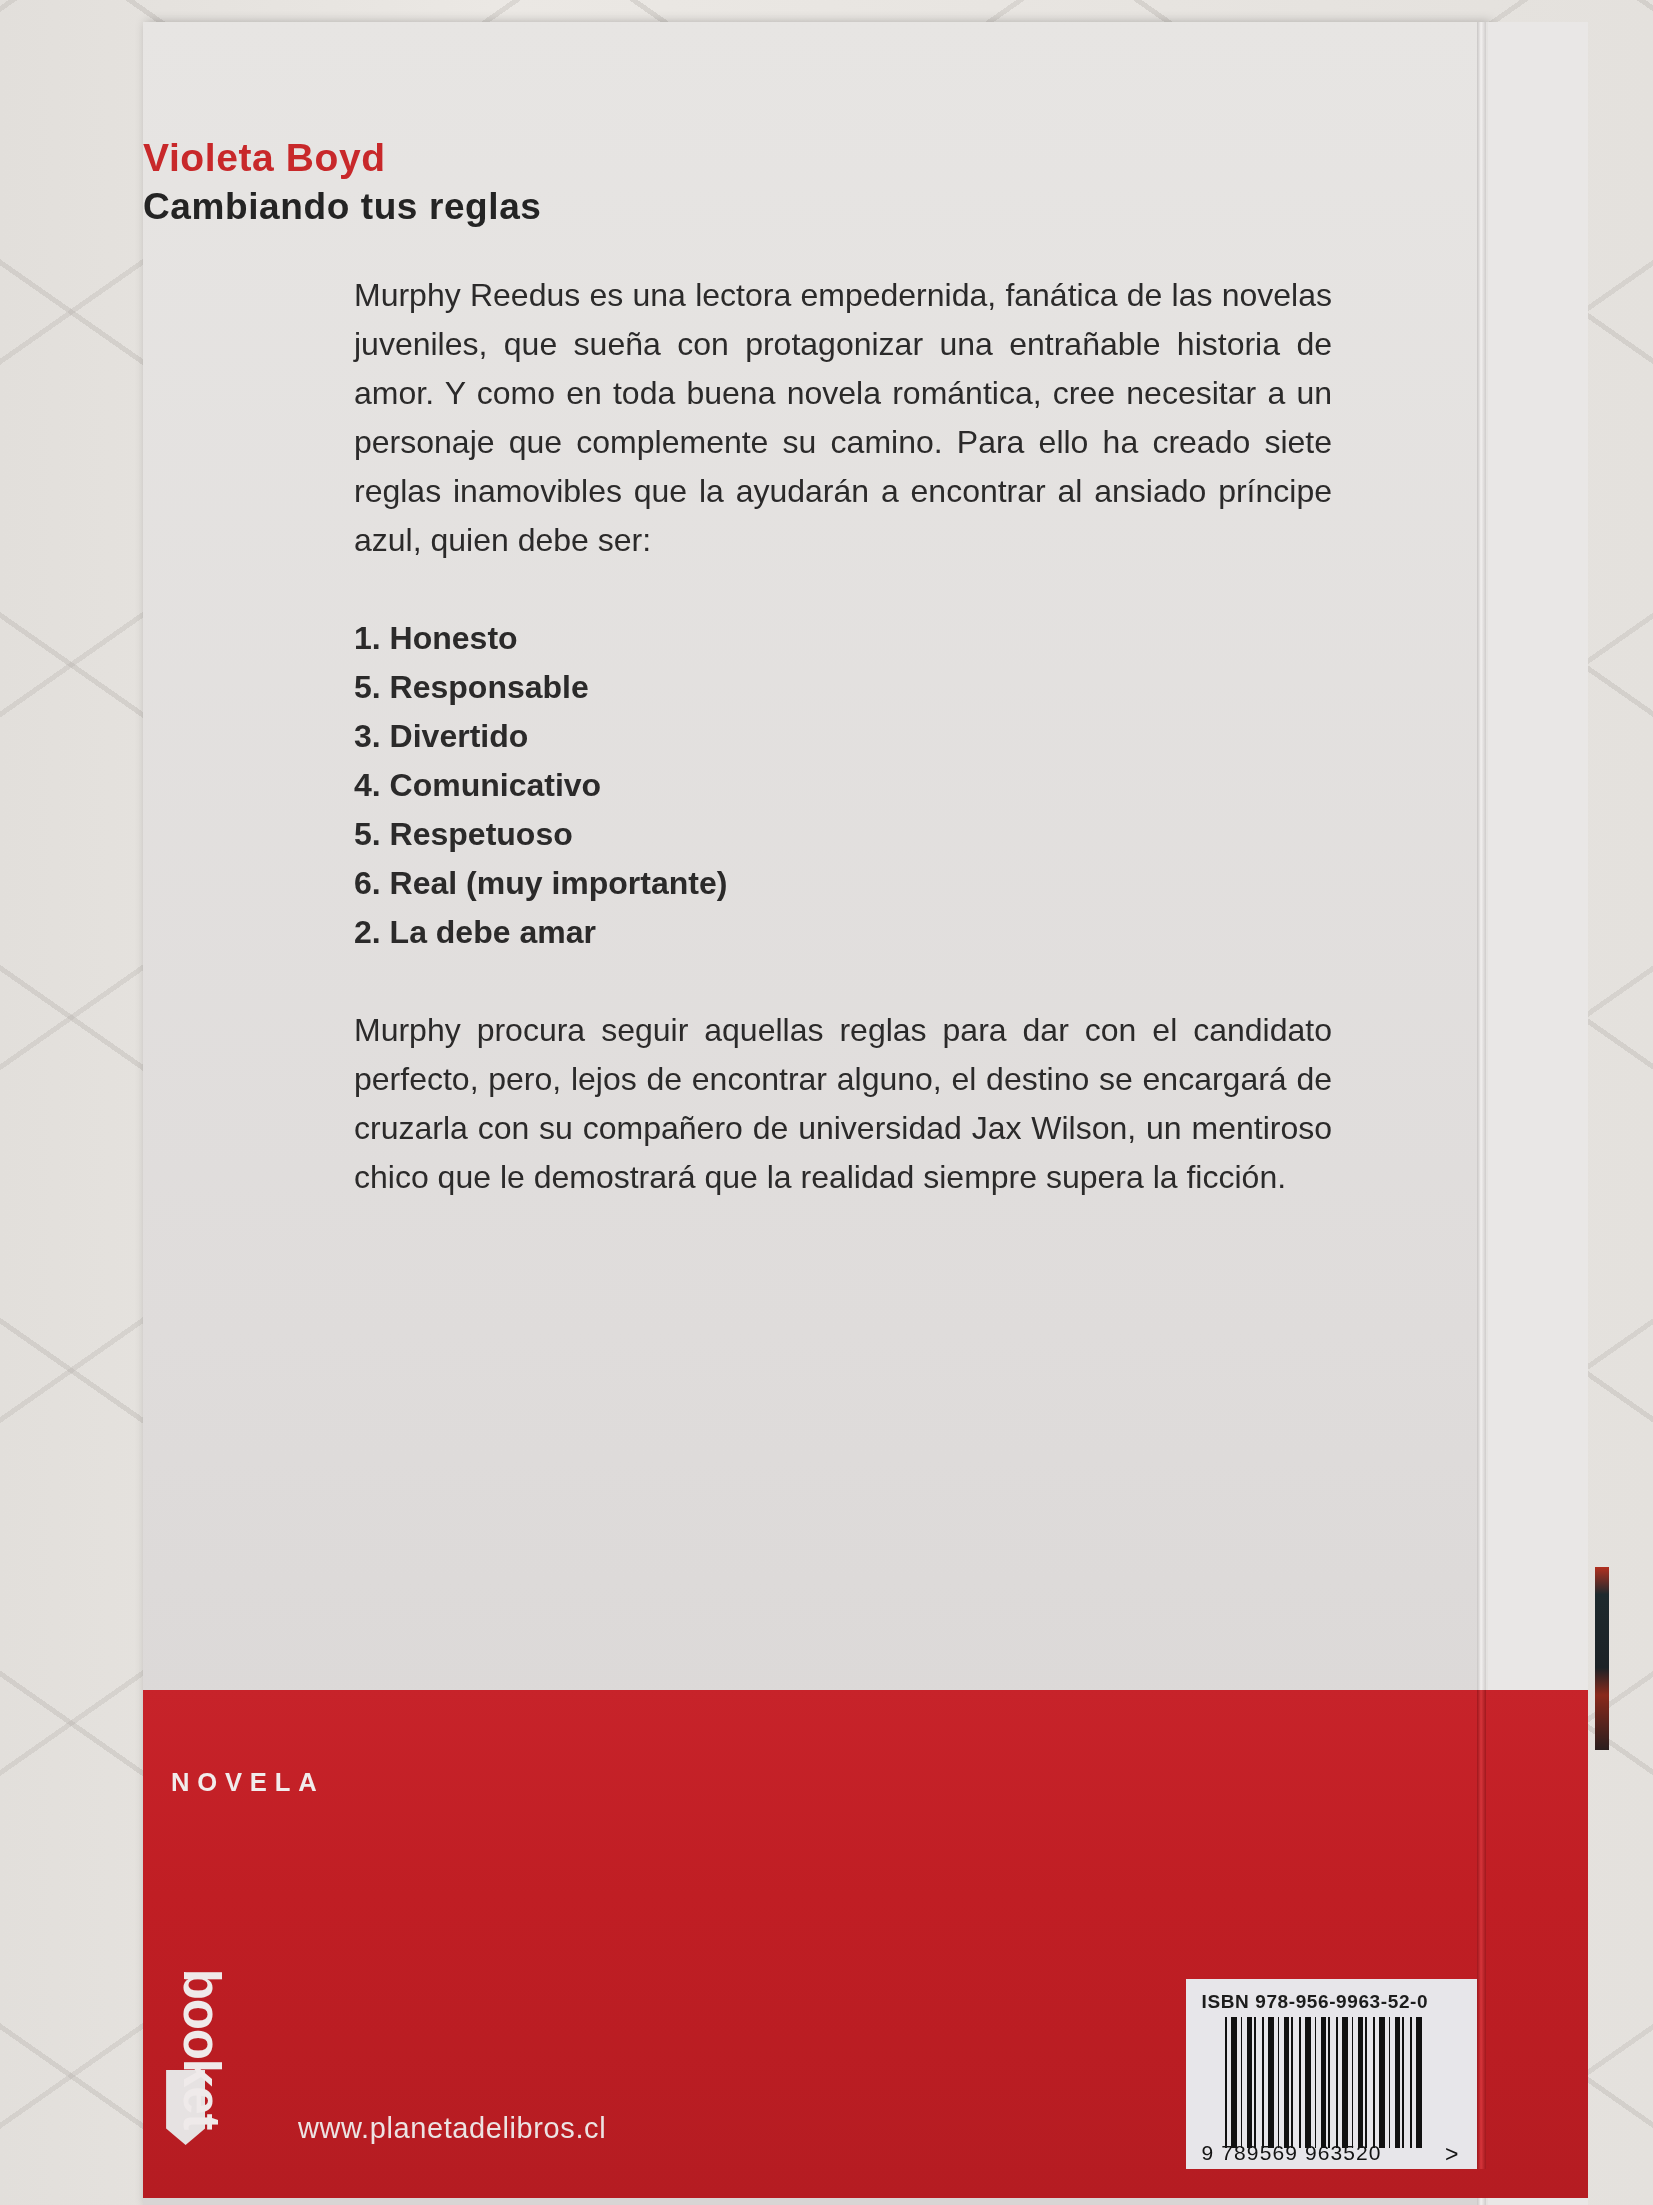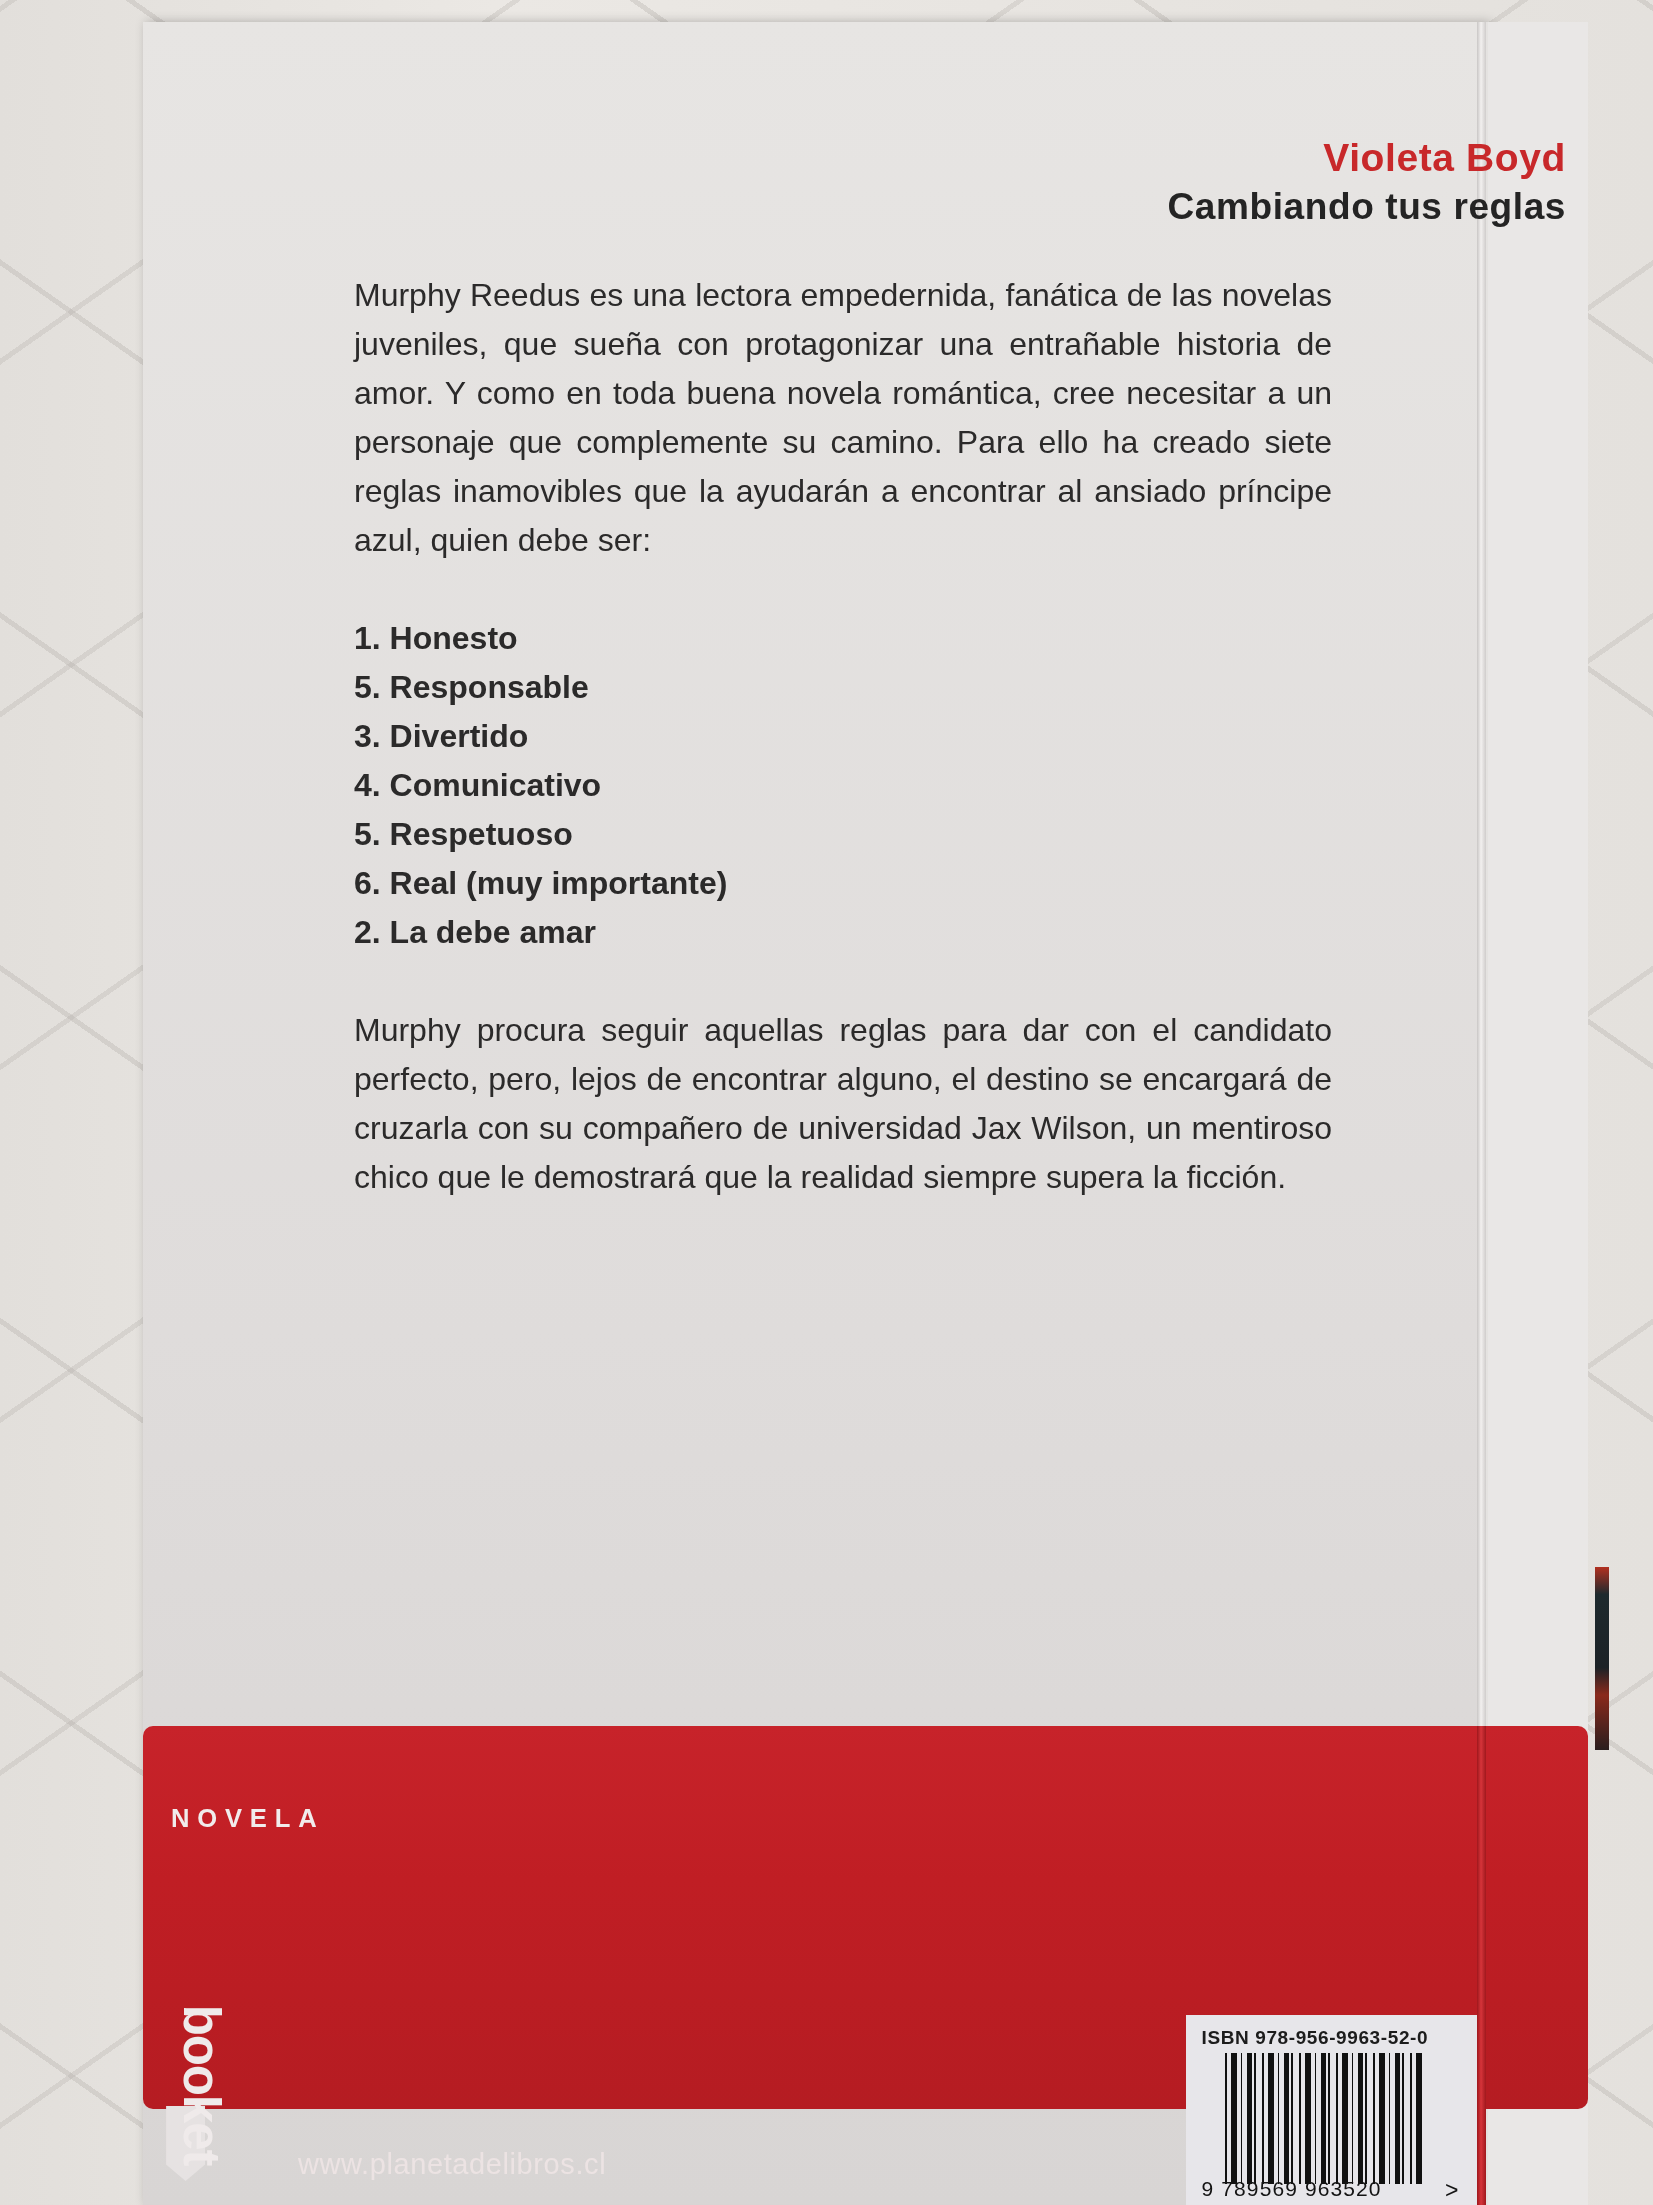--- a/index.html
+++ b/index.html
@@ -62,21 +62,21 @@
       top: 1545px;
       width: 14.4px;
       height: 183px;
       background: linear-gradient(180deg, #b23020 0%, #1e2a2e 15%, #1c2226 55%, #8a2a1c 70%, #2a1e1e 100%);
     }
     .title-block {
       position: absolute;
       left: 0;
       top: 111px;
       width: 1423px;
-      text-align: right;
+      text-align: left;
     }
     .author {
       color: #c8282a;
       font-weight: bold;
       font-size: 39px;
       letter-spacing: 0.6px;
       line-height: 50px;
     }
     .book-title {
       color: #242424;
@@ -104,26 +104,25 @@
       margin: 0 0 49px 0;
       padding: 0;
     }
     .rules-list li {
       line-height: 49px;
       font-weight: bold;
     }
     .red-band {
       position: absolute;
       left: 0;
-      top: 1704px;
+      top: 1668px;
       width: 1445px;
-      height: 383px;
+      height: 508px;
       background: #c51f24;
       background: linear-gradient(180deg, #c7232a 0%, #c01e24 40%, #b51c22 100%);
-      border-radius: 10px;
     }
     .red-band-fold {
       position: absolute;
       left: 1334px;
       top: 0;
       width: 9px;
       height: 479px;
       background: linear-gradient(90deg, #9e171c 0%, #d6343a 45%, #a0181d 100%);
     }
     .genre-label {

